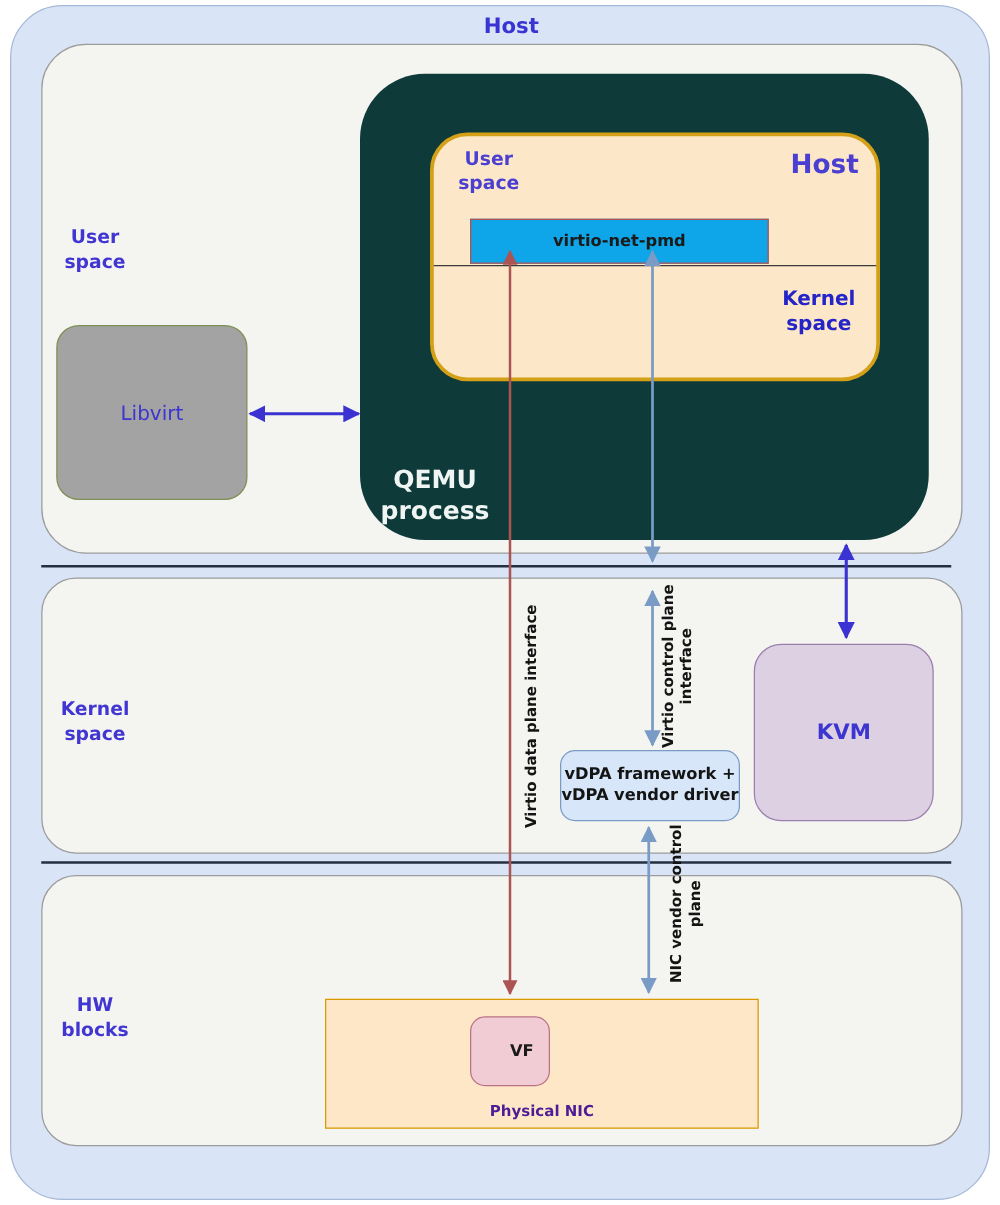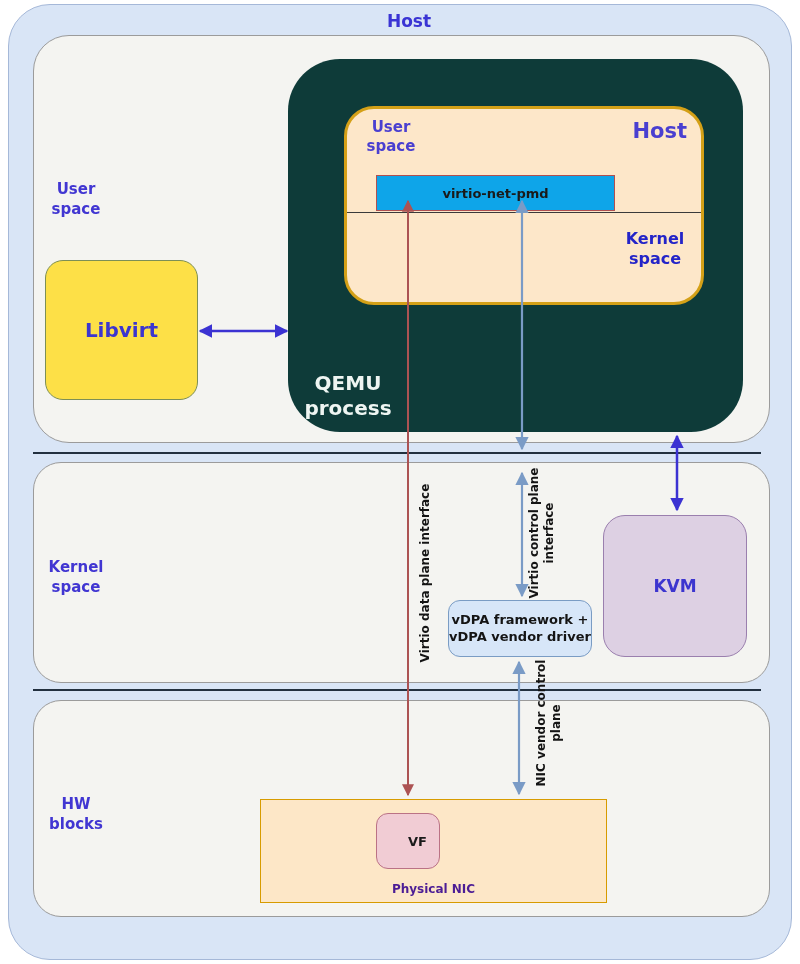--- a/index.html
+++ b/index.html
@@ -32,23 +32,23 @@
   .side-label{
     width:86px;text-align:center;font-size:15px;font-weight:bold;
     color:#4136d2;line-height:1.3;
   }
   .lbl-user{left:33px;top:180px;}
   .lbl-kernel{left:33px;top:558px;}
   .lbl-hw{left:33px;top:795px;}
 
   .libvirt{
     left:45px;top:260px;width:153px;height:140px;
-    background:#fde047;border:1px solid #7d8f55;border-radius:18px;
-    display:flex;align-items:center;justify-content:center;
-    font-size:20px;font-weight:bold;color:#3c35cf;
+    background:#a3a3a3;border:1px solid #7d8f55;border-radius:18px;
+    display:flex;align-items:center;justify-content:center;
+    font-size:16px;font-weight:normal;color:#3c35cf;
   }
   .qemu{
     left:288px;top:59px;width:455px;height:373px;
     background:#0e3b39;border-radius:52px;
   }
   .qemu-label{
     left:292px;top:371px;width:112px;text-align:center;
     font-size:20px;font-weight:bold;color:#eef5f2;line-height:1.25;
   }
   .guest{

